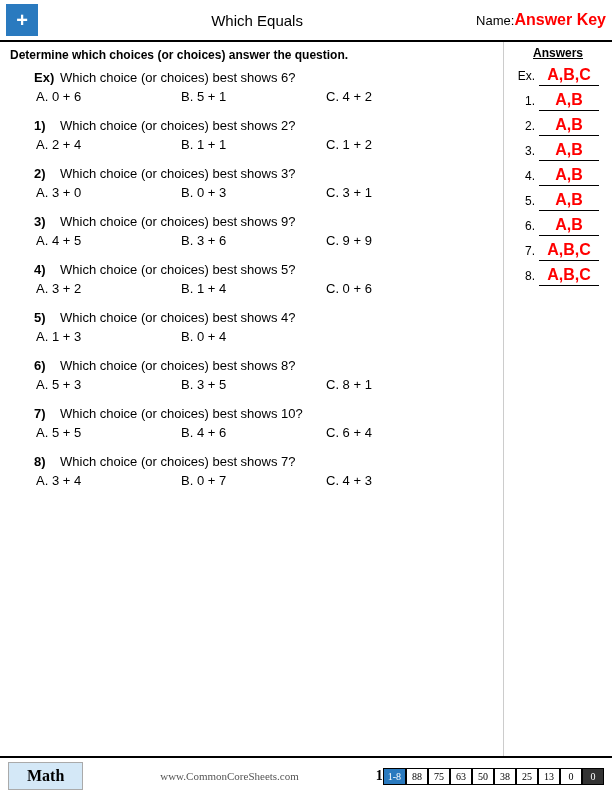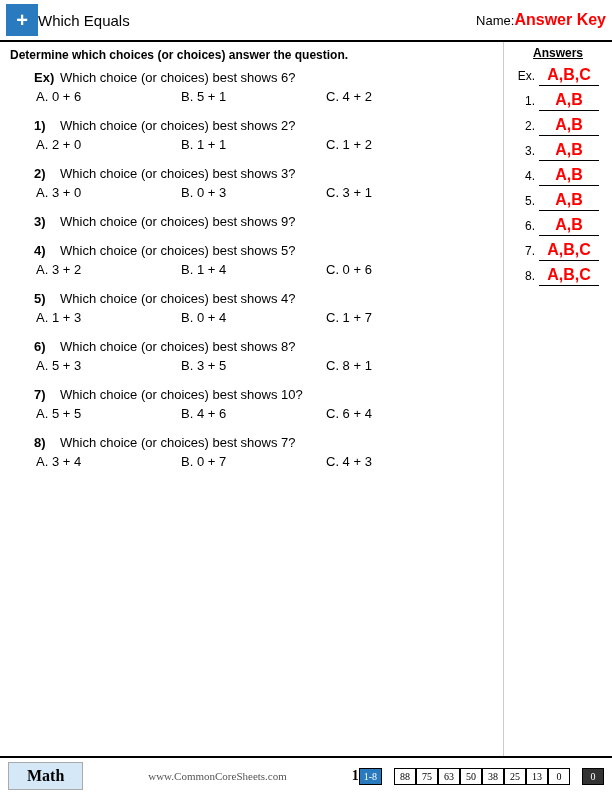--- a/index.html
+++ b/index.html
@@ -28,21 +28,21 @@
       display: flex;
       align-items: center;
       justify-content: center;
       color: #fff;
       font-size: 20px;
       font-weight: bold;
       flex-shrink: 0;
     }
     .header-title {
       flex: 1;
-      text-align: left;
+      text-align: center;
       font-size: 15px;
       font-weight: normal;
     }
     .header-name {
       font-size: 13px;
       margin-right: 0;
     }
     .answer-key-label {
       color: red;
       font-size: 16px;
@@ -168,21 +168,21 @@
       text-align: center;
     }
 
     .footer-page {
       font-size: 14px;
       font-weight: bold;
     }
 
     .footer-scores {
       display: flex;
-      gap: 12px;
+      gap: 0;
     }
 
     .score-cell {
       border: 1px solid #000;
       padding: 2px 4px;
       font-size: 10px;
       text-align: center;
       min-width: 22px;
     }
 
@@ -216,62 +216,66 @@
       </div>
     </div>
 
     <div id="questions-container">
         <div class="question-block">
           <div class="question-row">
             <span class="question-num">1)</span>
             <span class="question-text">Which choice (or choices) best shows 2?</span>
           </div>
           <div class="choices-row">
-            <span class="choice">A. 2 + 0</span>
+            <span class="choice">A. 2 + 4</span>
             <span class="choice">B. 1 + 1</span>
             <span class="choice">C. 1 + 2</span>
           </div>
         </div>
         <div class="question-block">
           <div class="question-row">
             <span class="question-num">2)</span>
             <span class="question-text">Which choice (or choices) best shows 3?</span>
           </div>
           <div class="choices-row">
             <span class="choice">A. 3 + 0</span>
             <span class="choice">B. 0 + 3</span>
             <span class="choice">C. 3 + 1</span>
           </div>
         </div>
         <div class="question-block">
           <div class="question-row">
             <span class="question-num">3)</span>
             <span class="question-text">Which choice (or choices) best shows 9?</span>
           </div>
+          <div class="choices-row">
+            <span class="choice">A. 4 + 5</span>
+            <span class="choice">B. 3 + 6</span>
+            <span class="choice">C. 9 + 9</span>
+          </div>
         </div>
         <div class="question-block">
           <div class="question-row">
             <span class="question-num">4)</span>
             <span class="question-text">Which choice (or choices) best shows 5?</span>
           </div>
           <div class="choices-row">
             <span class="choice">A. 3 + 2</span>
             <span class="choice">B. 1 + 4</span>
             <span class="choice">C. 0 + 6</span>
           </div>
         </div>
         <div class="question-block">
           <div class="question-row">
             <span class="question-num">5)</span>
             <span class="question-text">Which choice (or choices) best shows 4?</span>
           </div>
           <div class="choices-row">
             <span class="choice">A. 1 + 3</span>
             <span class="choice">B. 0 + 4</span>
-            <span class="choice">C. 1 + 7</span>
           </div>
         </div>
         <div class="question-block">
           <div class="question-row">
             <span class="question-num">6)</span>
             <span class="question-text">Which choice (or choices) best shows 8?</span>
           </div>
           <div class="choices-row">
             <span class="choice">A. 5 + 3</span>
             <span class="choice">B. 3 + 5</span>

